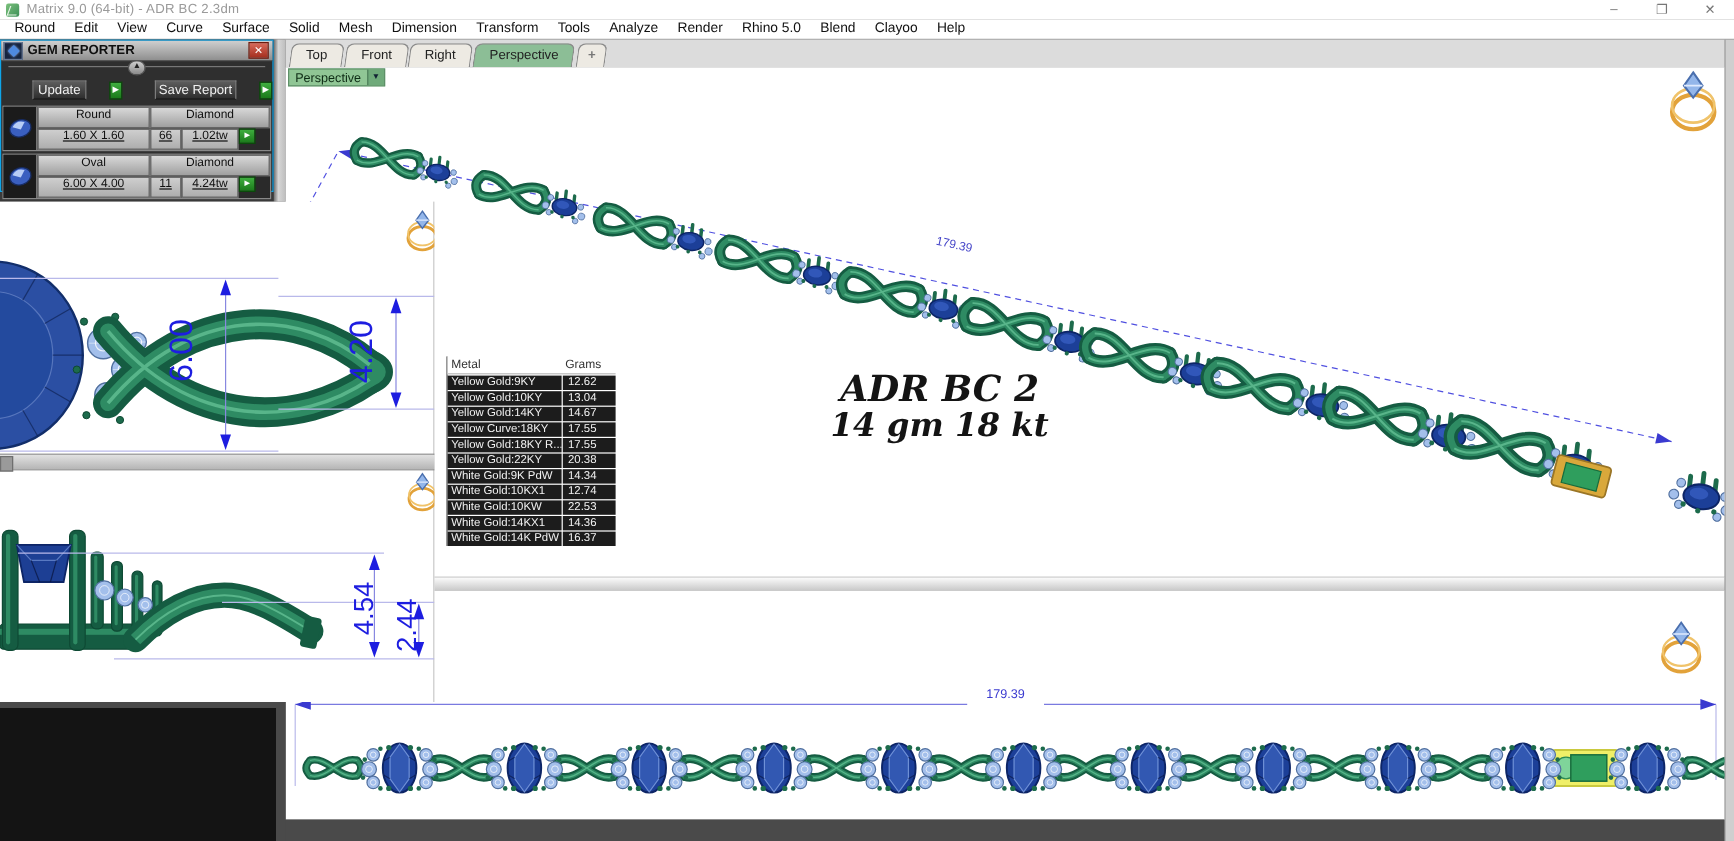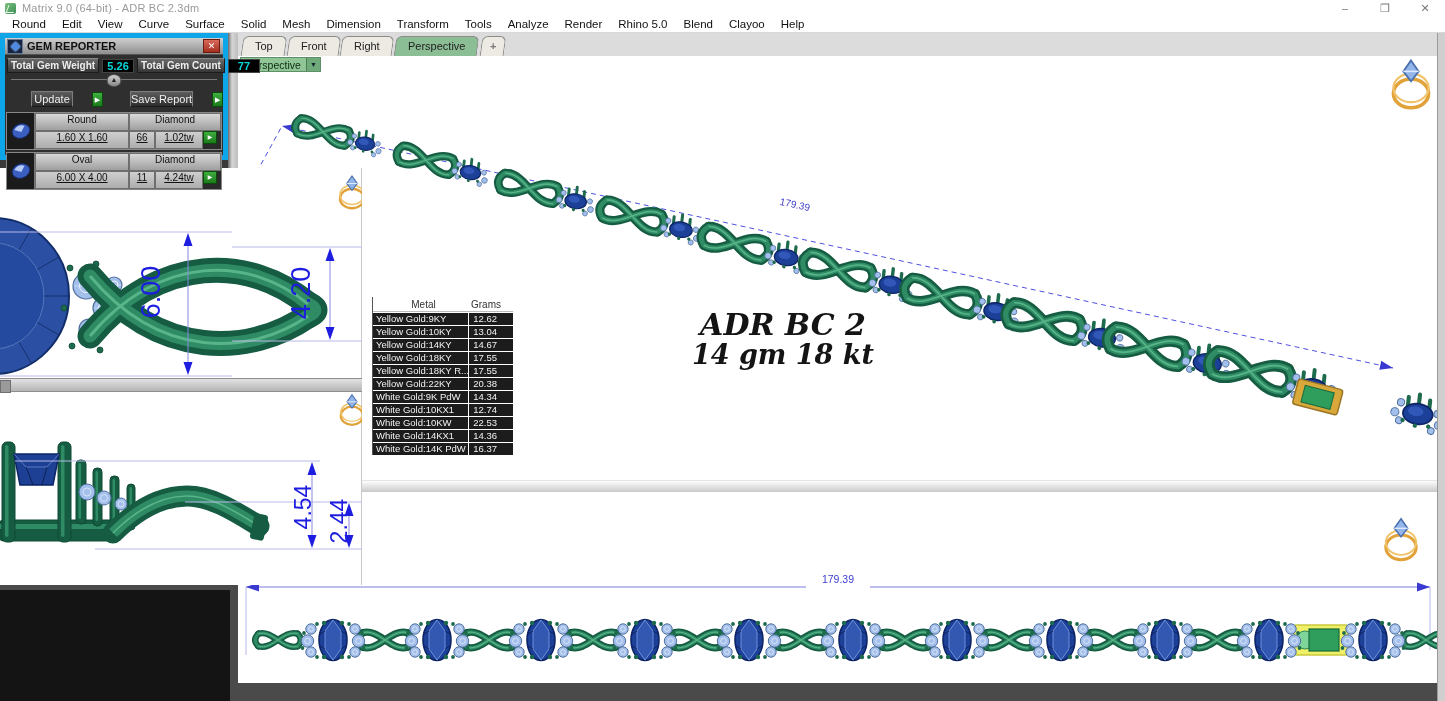--- a/index.html
+++ b/index.html
@@ -14,21 +14,21 @@
   #win-controls{margin-left:auto;display:flex;gap:0;}
   .winbtn{width:40px;text-align:center;font-size:11px;color:#777;cursor:default;}
   #menubar{left:0;top:16px;width:1445px;height:17px;background:#ffffff;border-bottom:1px solid #d9d9d9;display:flex;align-items:center;gap:0;padding-left:4px;box-sizing:border-box;}
   .menu-item{font-size:11.5px;color:#111;padding:0 8px;cursor:default;}
   
   #main{left:0;top:33px;width:1445px;height:668px;background:#4a4a4a;}
   #left-dock-strip{left:0;top:127px;width:228px;height:8px;background:#3a3a3a;}
   #vert-strip{left:228px;top:0;width:10px;height:135px;background:linear-gradient(90deg,#6a6a6a,#d6d6d6 40%,#bdbdbd);}
   #right-strip{left:1437px;top:0;width:8px;height:668px;background:#cfcfcf;border-left:1px solid #9a9a9a;box-sizing:border-box;}
   
-  #gem-reporter{left:0;top:0;width:228px;height:127px;background:#2f2f2f;border:5px solid #0ea5e9;box-sizing:border-box;}
+  #gem-reporter{left:0;top:0;width:228px;height:127px;background:#2f2f2f;border:1px solid #0ea5e9;box-sizing:border-box;}
   .gr-header{height:16px;background:linear-gradient(180deg,#cfcfcf,#8f8f8f);display:flex;align-items:center;border-bottom:1px solid #555;}
   .gr-icon{width:14px;height:13px;margin:0 4px 0 2px;background:#16243f;border:1px solid #6a7a95;display:flex;align-items:center;justify-content:center;}
   .gr-icon i{display:block;width:7px;height:7px;background:#4e8ae0;transform:rotate(45deg);box-shadow:0 0 2px #9fc4ff;}
   .gr-title{font-size:11px;font-weight:bold;color:#101010;}
   .gr-close{margin-left:auto;margin-right:3px;width:15px;height:12px;background:linear-gradient(180deg,#d86a5a,#a42f1f);color:#fff;font-size:9px;line-height:12px;text-align:center;border:1px solid #6e190d;cursor:default;}
   .gr-controls{display:flex;align-items:center;gap:3px;padding:3px 2px 2px 2px;}
   .gr-label{background:linear-gradient(180deg,#6a6a6a,#373737);border:1px solid #1c1c1c;border-top-color:#8a8a8a;color:#eee;font-size:10px;font-weight:bold;padding:1px 3px;white-space:nowrap;}
   .gr-value{background:#000;border:1px solid #444;color:#00d8d8;font-size:11px;font-weight:bold;text-align:center;padding:0 2px;min-width:26px;}
   .gr-divider{position:relative;height:9px;margin:0 6px;border-top:1px solid #777;top:4px;}
   .gr-knob{position:absolute;left:50%;top:-6px;transform:translateX(-50%);width:13px;height:11px;background:linear-gradient(180deg,#cfcfcf,#8a8a8a);border:1px solid #555;border-radius:50%;font-size:7px;line-height:10px;text-align:center;color:#222;}
@@ -63,21 +63,21 @@
   #top-detail{left:0;top:0;width:362px;height:210px;}
   #view-divider{left:0;top:210px;width:362px;height:14px;background:linear-gradient(180deg,#e2e2e2,#b5b5b5);border-top:1px solid #8f8f8f;border-bottom:1px solid #8f8f8f;box-sizing:border-box;}
   #view-divider .handle{position:absolute;left:0;top:1px;width:9px;height:11px;background:#9a9a9a;border:1px solid #6f6f6f;}
   #side-detail{left:0;top:224px;width:362px;height:193px;}
   #below-left{left:0;top:552px;width:238px;height:116px;background:#4a4a4a;}
   #black-box{left:0;top:557px;width:230px;height:111px;background:#141414;}
   
   #metal-table{left:372px;top:264px;width:141px;border-left:1px solid #555;box-sizing:border-box;background:#fff;}
   .mt-head{display:flex;height:14px;align-items:center;background:#fff;border-bottom:1px solid #bbb;}
   .mt-head span{font-size:10px;color:#333;}
-  .mt-head span:first-child{width:95px;padding-left:3px;text-align:center;}
+  .mt-head span:first-child{width:95px;padding-left:3px;}
   .mt-row{display:flex;margin-top:1px;}
   .mt-row span{background:#1c1c1c;color:#f2f2f2;font-size:9.5px;line-height:12px;height:12px;white-space:nowrap;overflow:hidden;}
   .mt-row .m{width:93px;padding-left:3px;margin-right:1px;}
   .mt-row .g{width:40px;padding-left:4px;}
   
   .ann{font-family:"DejaVu Serif",serif;font-style:italic;font-weight:bold;color:#141414;text-align:center;line-height:1.02;}
   .dimtext{color:#1d1de0;text-align:center;}
   .rot-90{transform:rotate(-90deg);}
 </style>
 </head>
@@ -1067,26 +1067,20 @@
     <div id="black-box" class="abs"></div>
 
     <div id="gem-reporter" class="abs">
       <div class="gr-header">
         <span class="gr-icon">
             <i></i>
           </span>
         <span class="gr-title">GEM REPORTER</span>
         <span class="gr-close">✕</span>
       </div>
-      <div class="gr-controls">
-        <span class="gr-label">Total Gem Weight</span>
-        <span class="gr-value">5.26</span>
-        <span class="gr-label">Total Gem Count</span>
-        <span class="gr-value">77</span>
-      </div>
       <div class="gr-divider">
         <span class="gr-knob">▲</span>
       </div>
       <div class="gr-buttons">
         <span class="gr-btn">Update</span>
         <span class="gr-go">▶</span>
         <span class="gr-btn wide">Save Report</span>
         <span class="gr-go">▶</span>
       </div>
       <div id="gem-rows">
@@ -1145,21 +1139,21 @@
           </div>
           <div class="mt-row">
             <span class="m">Yellow Gold:10KY</span>
             <span class="g">13.04</span>
           </div>
           <div class="mt-row">
             <span class="m">Yellow Gold:14KY</span>
             <span class="g">14.67</span>
           </div>
           <div class="mt-row">
-            <span class="m">Yellow Gold:18KY</span>
+            <span class="m">Yellow Curve:18KY</span>
             <span class="g">17.55</span>
           </div>
           <div class="mt-row">
             <span class="m">Yellow Gold:18KY R...</span>
             <span class="g">17.55</span>
           </div>
           <div class="mt-row">
             <span class="m">Yellow Gold:22KY</span>
             <span class="g">20.38</span>
           </div>

